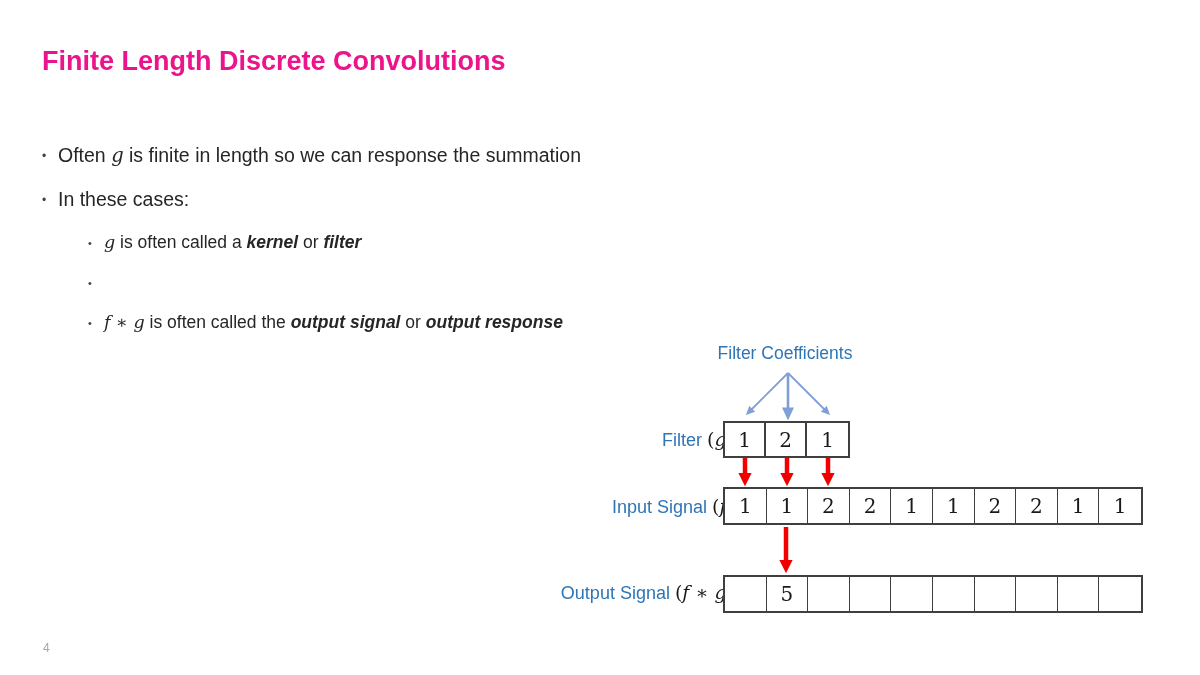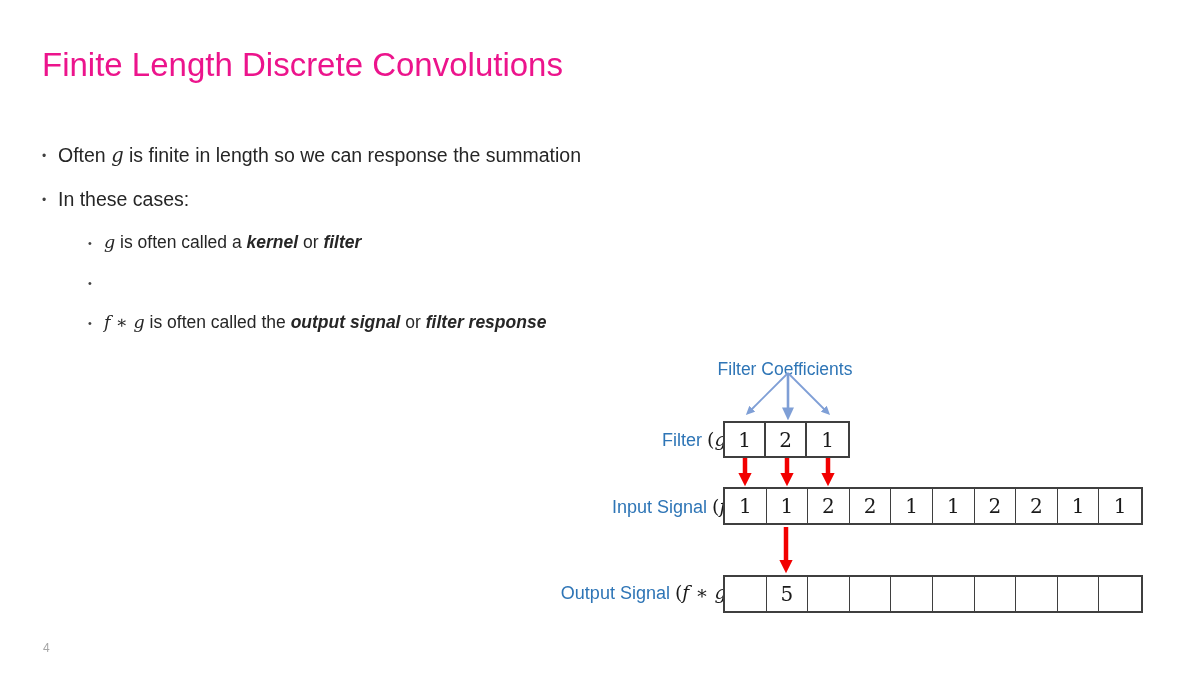--- a/index.html
+++ b/index.html
@@ -9,34 +9,34 @@
     --arrow-red:#F20000;
     --body-text:#262626;
     --grid-border:#3F3F3F;
   }
   html,body{margin:0;padding:0;background:#e8e8e8;}
   .slide{
     position:relative;width:1200px;height:675px;background:#ffffff;
     font-family:"Liberation Sans",sans-serif;overflow:hidden;margin:0 auto;
   }
   .title{
-    position:absolute;left:42px;top:46px;font-size:33px;font-weight:normal;
+    position:absolute;left:42px;top:46px;font-size:27px;font-weight:bold;
     color:var(--title-pink);letter-spacing:0px;
   }
   .bullets{position:absolute;left:42px;top:143px;width:940px;color:var(--body-text);}
   .bullet{display:flex;align-items:flex-start;}
   .bullet.l1{font-size:19.5px;line-height:25px;margin-bottom:19px;}
   .bullet.l2{font-size:17.5px;line-height:23px;margin-left:46px;margin-bottom:17px;}
   .bullet .dot{flex:0 0 16px;font-size:0.62em;transform:translateY(1px);color:#404040;}
   .seg-m{font-family:"DejaVu Serif",serif;font-style:italic;}
   .seg-p{font-family:"DejaVu Serif",serif;}
   .seg-b{font-weight:bold;font-style:italic;text-align:right;}
   .coeff-label{
     position:absolute;left:695px;top:343px;width:180px;text-align:center;
-    font-size:17.5px;color:var(--label-blue);margin-top:16px;
+    font-size:17.5px;color:var(--label-blue);
   }
   .dlabel{
     position:absolute;left:452px;width:282px;text-align:right;
     font-size:18px;color:var(--label-blue);white-space:nowrap;
   }
   .dlabel .seg-m,.dlabel .seg-p{color:#1a1a1a;font-size:19px;}
   #label-filter{top:428px;}
   #label-input{top:495px;text-align:right;}
   #label-output{top:581px;}
   .grid{position:absolute;display:flex;background:#fff;border:2px solid var(--grid-border);}
@@ -72,21 +72,21 @@
       </div>
       <div class="bullet l2">
         <span class="dot">•</span>
         <span><span class="seg-m">g</span><span class="seg-n"> is often called a </span><span class="seg-b">kernel</span><span class="seg-n"> or </span><span class="seg-b">filter</span></span>
       </div>
       <div class="bullet l2">
         <span class="dot">•</span>
       </div>
       <div class="bullet l2">
         <span class="dot">•</span>
-        <span><span class="seg-m">f</span><span class="seg-p"> ∗ </span><span class="seg-m">g</span><span class="seg-n"> is often called the </span><span class="seg-b">output signal</span><span class="seg-n"> or </span><span class="seg-b">filter response</span></span>
+        <span><span class="seg-m">f</span><span class="seg-p"> ∗ </span><span class="seg-m">g</span><span class="seg-n"> is often called the </span><span class="seg-b">output signal</span><span class="seg-n"> or </span><span class="seg-b">output response</span></span>
       </div>
     </div>
 
   <div class="coeff-label">Filter Coefficients</div>
 
   <svg class="arrow-overlay" viewBox="0 0 300 230" xmlns="http://www.w3.org/2000/svg">
     <defs>
       <marker id="bluehead" markerWidth="5" markerHeight="4.6" refX="1" refY="2.3" orient="auto">
         <path d="M0,0 L5,2.3 L0,4.6 z" fill="#7F9FD6"></path>
       </marker>

